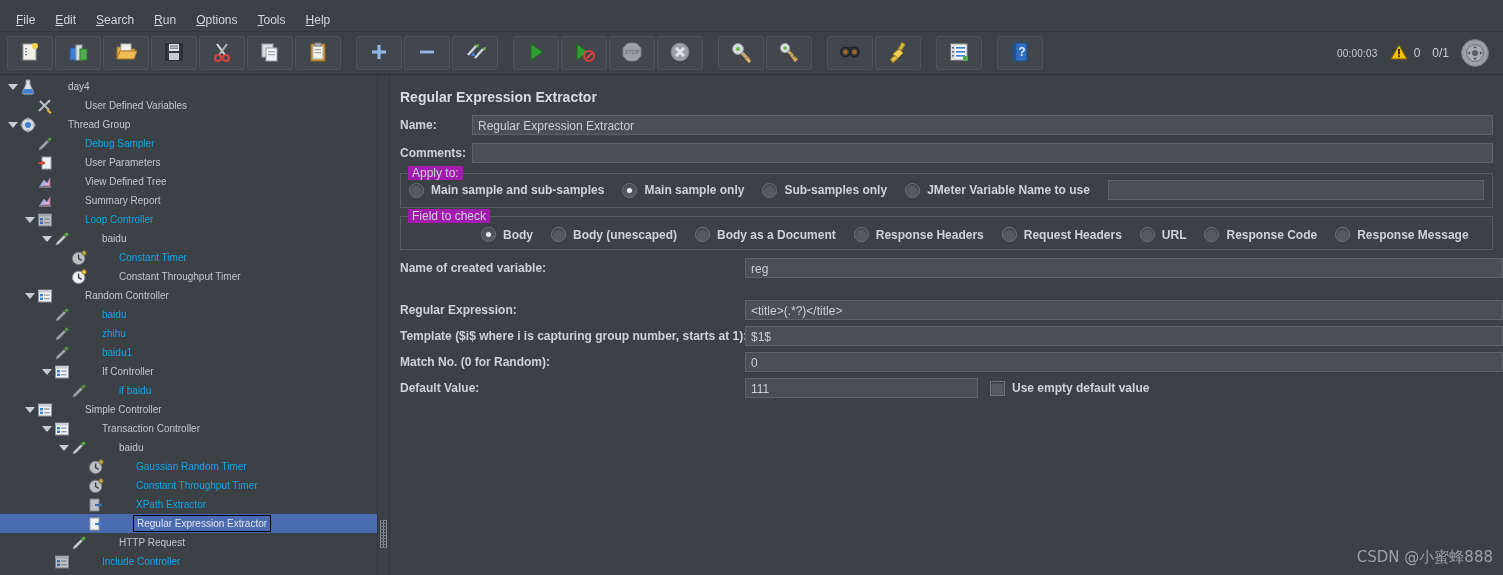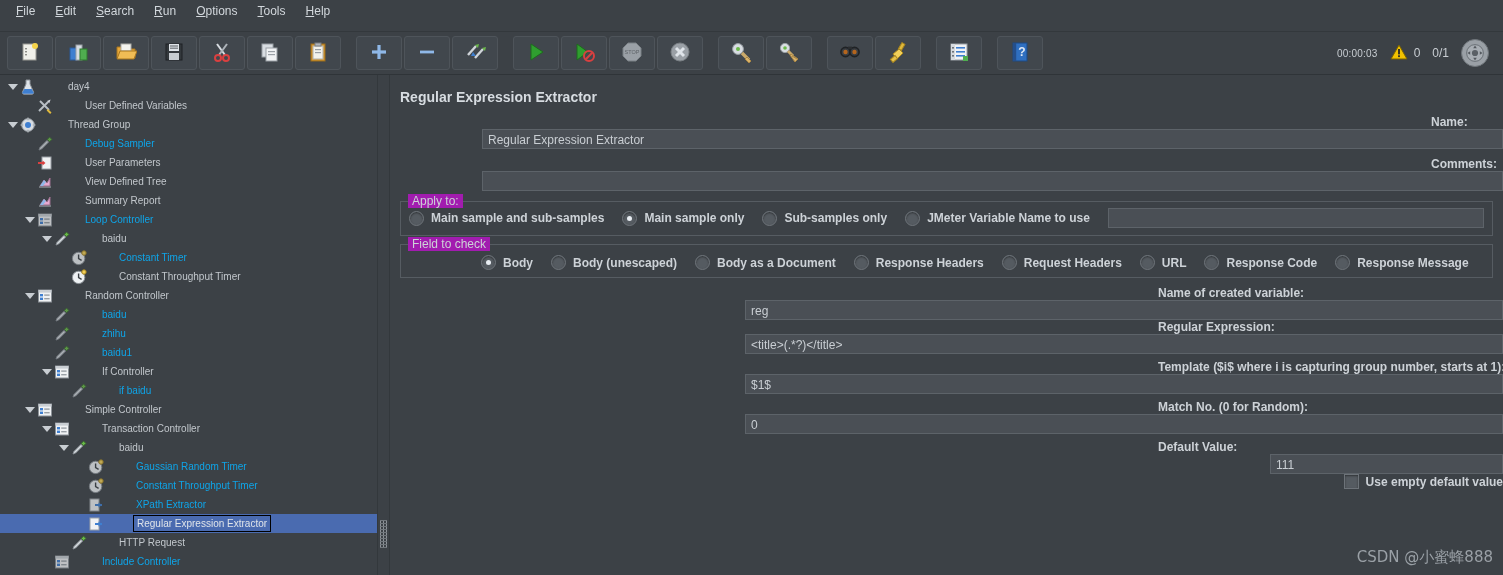--- a/index.html
+++ b/index.html
@@ -6,21 +6,21 @@
   body{
     width:1503px;height:575px;overflow:hidden;
     background:#3c4146;
     font-family:"Liberation Sans","DejaVu Sans",sans-serif;
     font-size:12px;color:#c8cdd2;
     -webkit-font-smoothing:none;
   }
   .app{width:1503px;height:575px;display:flex;flex-direction:column;background:#3c4146;}
 
   
-  .menubar{height:31px;background:#3c4146;display:flex;align-items:flex-start;padding-left:6px;
+  .menubar{height:31px;background:#3c4146;display:flex;align-items:flex-end;padding-left:6px;
            border-bottom:1px solid #33383c;flex:0 0 auto;}
   .menu-item{padding:4px 10px;font-size:12px;color:#d2d7dc;cursor:default;white-space:nowrap;}
   .menu-item .mn{text-decoration:underline;}
 
   
   .toolbar{height:42px;background:#3c4146;display:flex;align-items:center;padding:0 6px;
            border-bottom:1px solid #2f3438;flex:0 0 auto;position:relative;}
   .tb-btn{width:44px;height:32px;margin:0 1px;border:1px solid #4e545a;border-radius:3px;
           background:#41474d;display:flex;align-items:center;justify-content:center;cursor:pointer;}
   .tb-sep{width:13px;height:32px;}
@@ -50,21 +50,21 @@
   .tnode .tri{width:0;height:0;border-left:5px solid transparent;border-right:5px solid transparent;
               border-top:6px solid #c8cdd2;}
   .tnode .ticon{width:17px;height:19px;display:flex;align-items:center;justify-content:center;flex:0 0 auto;}
   .tnode .tlabel{font-size:10px;color:#c2c7cc;padding-left:3px;padding-right:4px;line-height:15px;margin-left:29px;}
   .tnode.dim .tlabel{color:#0ea5e9;}
   .tnode.sel .tlabel{color:#dfe4e9;border:1px solid #000;padding:0 3px;line-height:15px;}
 
   
   .panel-title{font-size:14px;font-weight:bold;color:#d7dce1;padding:14px 0 0 10px;}
   .form{padding:10px 0 0 10px;}
-  .frow{display:flex;align-items:flex-end;margin-bottom:8px;flex-direction:column;}
+  .frow{display:flex;align-items:center;margin-bottom:8px;}
   .flabel{font-size:12px;font-weight:bold;color:#cdd2d7;white-space:nowrap;}
   .ftext{background:#4a4f55;border:1px solid #5d6369;height:20px;line-height:20px;
          padding:0 5px;font-size:12px;color:#c9ced3;box-sizing:border-box;}
 
   
   .group{border:1px solid #565c62;margin:4px 10px 8px 10px;padding:6px 8px 7px 8px;position:relative;}
   .group > .legend{position:absolute;top:-8px;left:7px;background:#a21caf;padding:0 4px;
                    font-size:12px;color:#cdd2d7;}
   .radio-row{display:flex;align-items:center;gap:0;flex-wrap:nowrap;}
   .radio{display:flex;align-items:center;margin-right:18px;white-space:nowrap;cursor:pointer;}
@@ -687,21 +687,21 @@
               <span class="rl">Response Code</span>
             </span>
             <span class="radio">
               <span class="dot"></span>
               <span class="rl">Response Message</span>
             </span>
           </div>
       </div>
 
       <div id="field-rows" style="padding-left:10px;">
-          <div class="frow" style="margin-bottom: 0;">
+          <div class="frow" style="margin-bottom: 22px;">
             <div class="flabel" style="width: 345px;">Name of created variable:</div>
             <div class="ftext" style="width: 758px;">reg</div>
           </div>
           <div class="frow" style="margin-bottom: 6px;">
             <div class="flabel" style="width: 345px;">Regular Expression:</div>
             <div class="ftext" style="width: 758px;">&lt;title&gt;(.*?)&lt;/title&gt;</div>
           </div>
           <div class="frow" style="margin-bottom: 6px;">
             <div class="flabel" style="width: 345px;">Template ($i$ where i is capturing group number, starts at 1):</div>
             <div class="ftext" style="width: 758px;">$1$</div>

